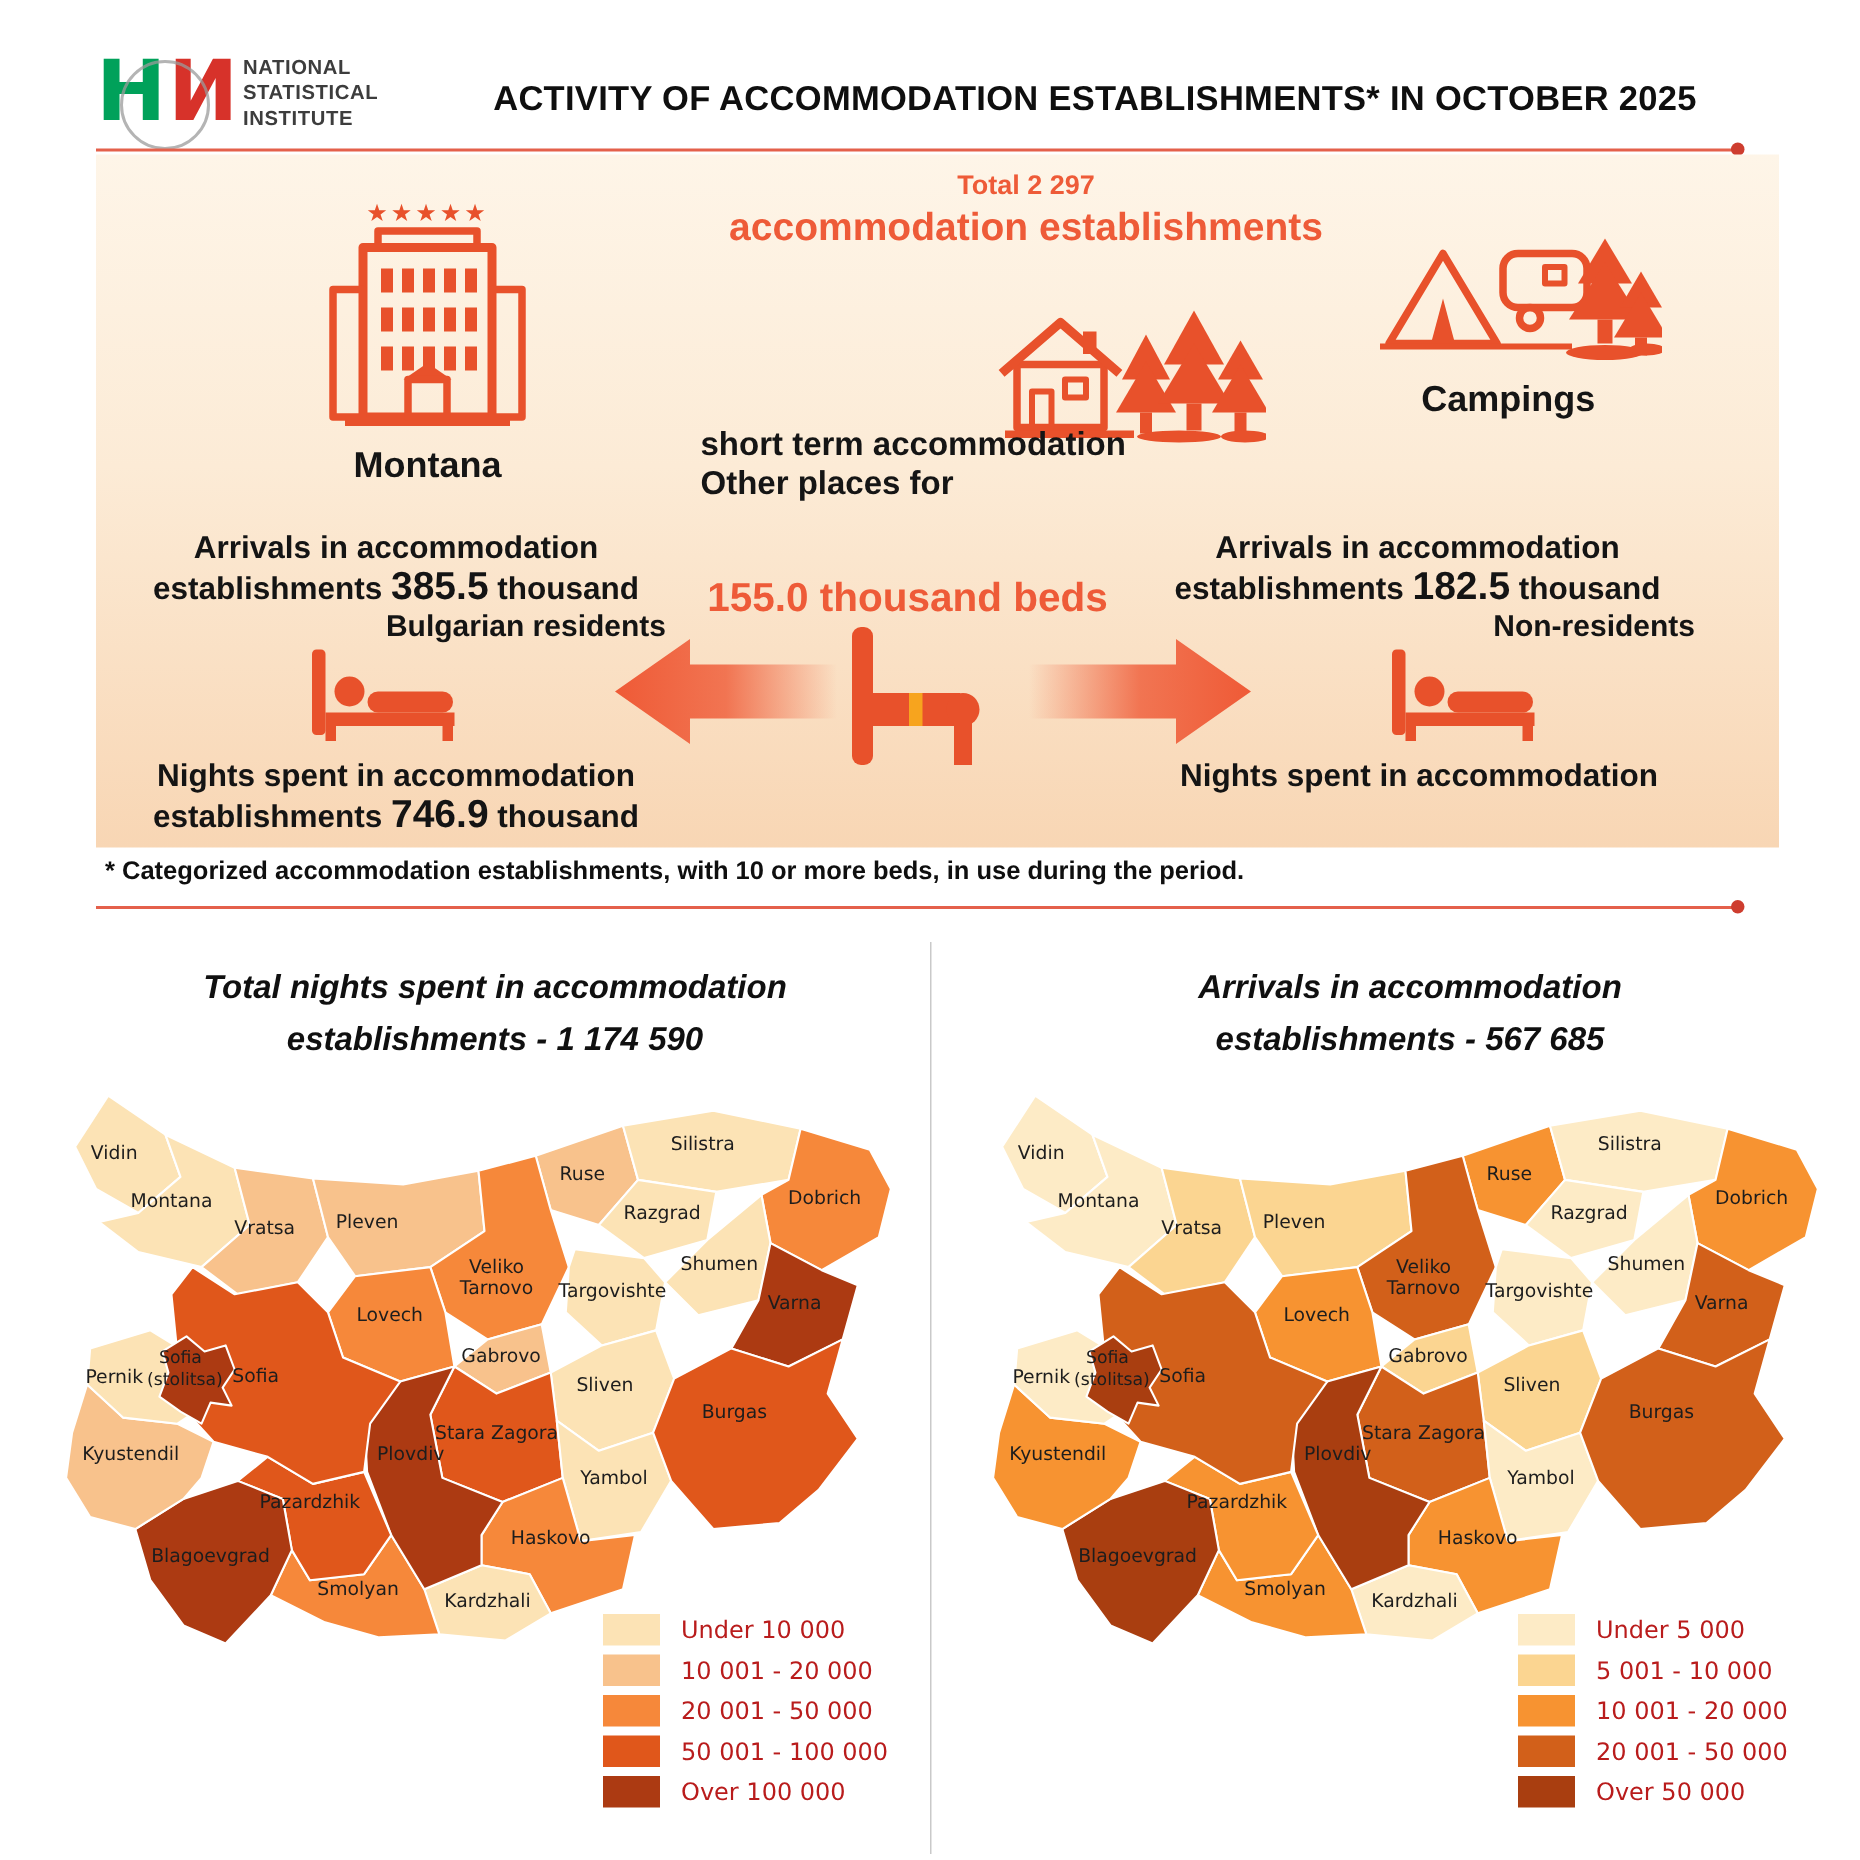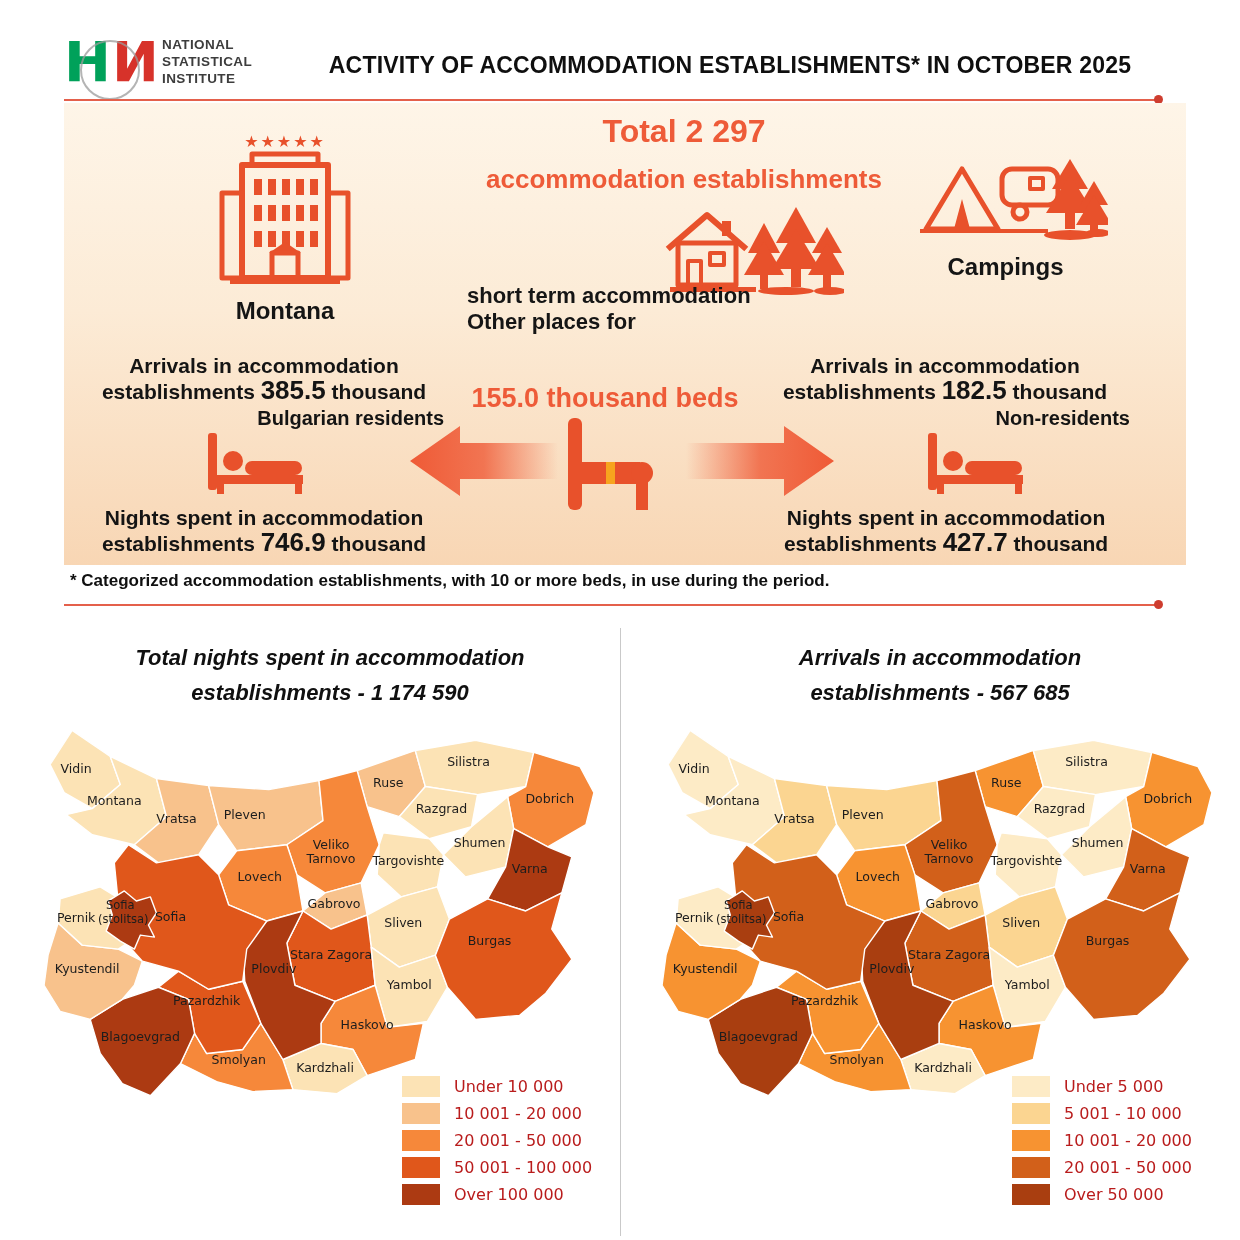--- a/index.html
+++ b/index.html
@@ -16,22 +16,22 @@
   #org-name{left:162px;top:36px;font-size:13.5px;line-height:17px;color:#3d3d3d;letter-spacing:.4px;font-weight:bold;}
   #main-title{left:300px;top:52px;width:860px;text-align:center;font-size:23px;font-weight:bold;color:#0f0f0f;letter-spacing:.2px;}
   .redline{height:2px;background:#E4604B;}
   .reddot{width:9px;height:9px;border-radius:50%;background:#CE3D2F;}
 
   
   #panel{left:64px;top:103px;width:1122px;height:462px;
          background:linear-gradient(180deg,#FEF5E8 0%,#FCEBD6 45%,#F8D6B4 100%);}
   .accent{color:#EE5B38;}
   #total-block{left:340px;top:10px;width:560px;text-align:center;font-weight:bold;}
-  #total-block .t1{font-size:32px;}
-  #total-block .t2{font-size:26px;margin-top:14px;}
+  #total-block .t1{font-size:18px;}
+  #total-block .t2{font-size:26px;margin-top:2px;}
   .type-label{font-weight:bold;color:#151515;}
   #hotels-label{left:148px;top:194px;width:146px;text-align:center;font-size:24px;}
   #other-label{left:403px;top:180px;width:330px;font-size:22px;line-height:26px;}
   #campings-label{left:854px;top:150px;width:175px;text-align:center;font-size:24px;}
   .stat{text-align:center;font-weight:bold;color:#141414;font-size:21px;line-height:25px;}
   .stat .stat-num{font-size:26px;}
   #arrivals-left{left:20px;top:250px;width:360px;}
   #arrivals-right{left:696px;top:250px;width:370px;}
   .grp{ text-align:right;font-weight:bold;font-size:20px;color:#141414;}
   #grp-left{left:20px;top:304px;width:360px;}
@@ -241,25 +241,20 @@
     <div class="abs stat" id="nights-left">
       <div>Nights spent in accommodation</div>
       <div>
         <span>establishments</span>
         <span class="stat-num">746.9</span>
         <span>thousand</span>
       </div>
     </div>
     <div class="abs stat" id="nights-right">
       <div>Nights spent in accommodation</div>
-      <div>
-        <span>establishments</span>
-        <span class="stat-num">427.7</span>
-        <span>thousand</span>
-      </div>
     </div>
   </div>
 
   <div class="abs" id="footnote">* Categorized accommodation establishments, with 10 or more beds, in use during the period.</div>
 
   <div class="abs redline" style="left:64px;top:604px;width:1092px;"></div>
   <div class="abs reddot" style="left:1154px;top:600px;"></div>
 
   <div class="abs" id="divider-v"></div>
 

